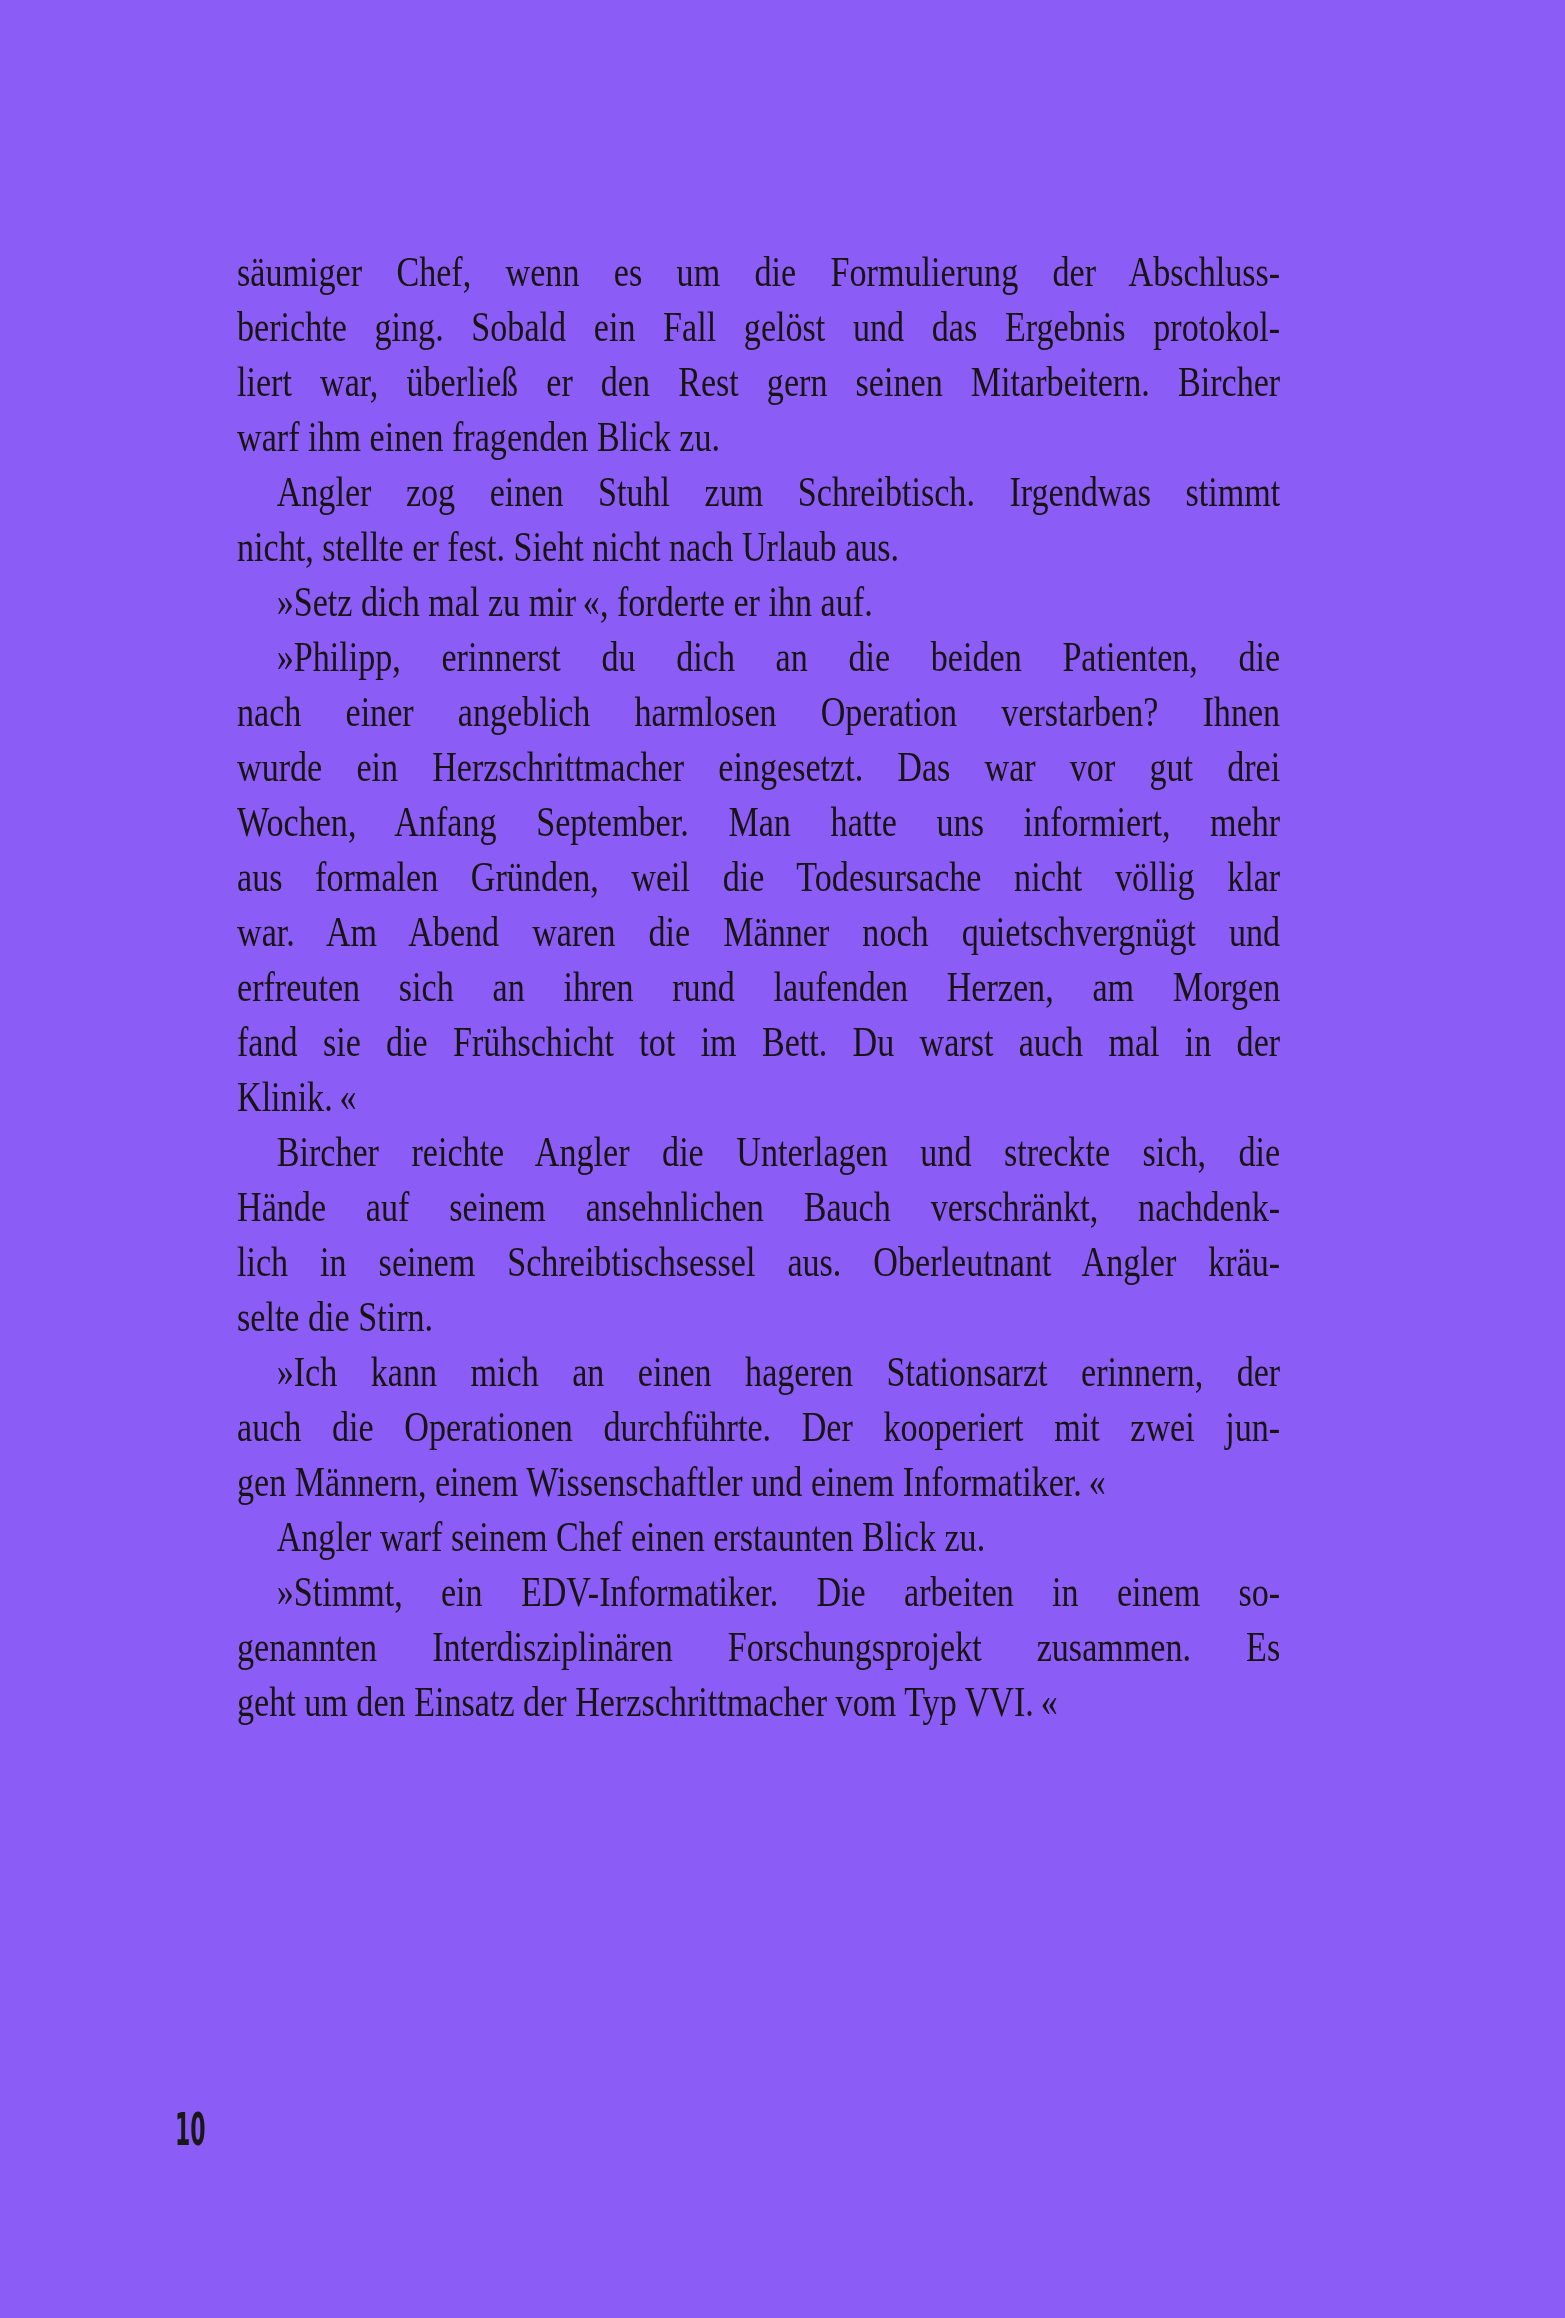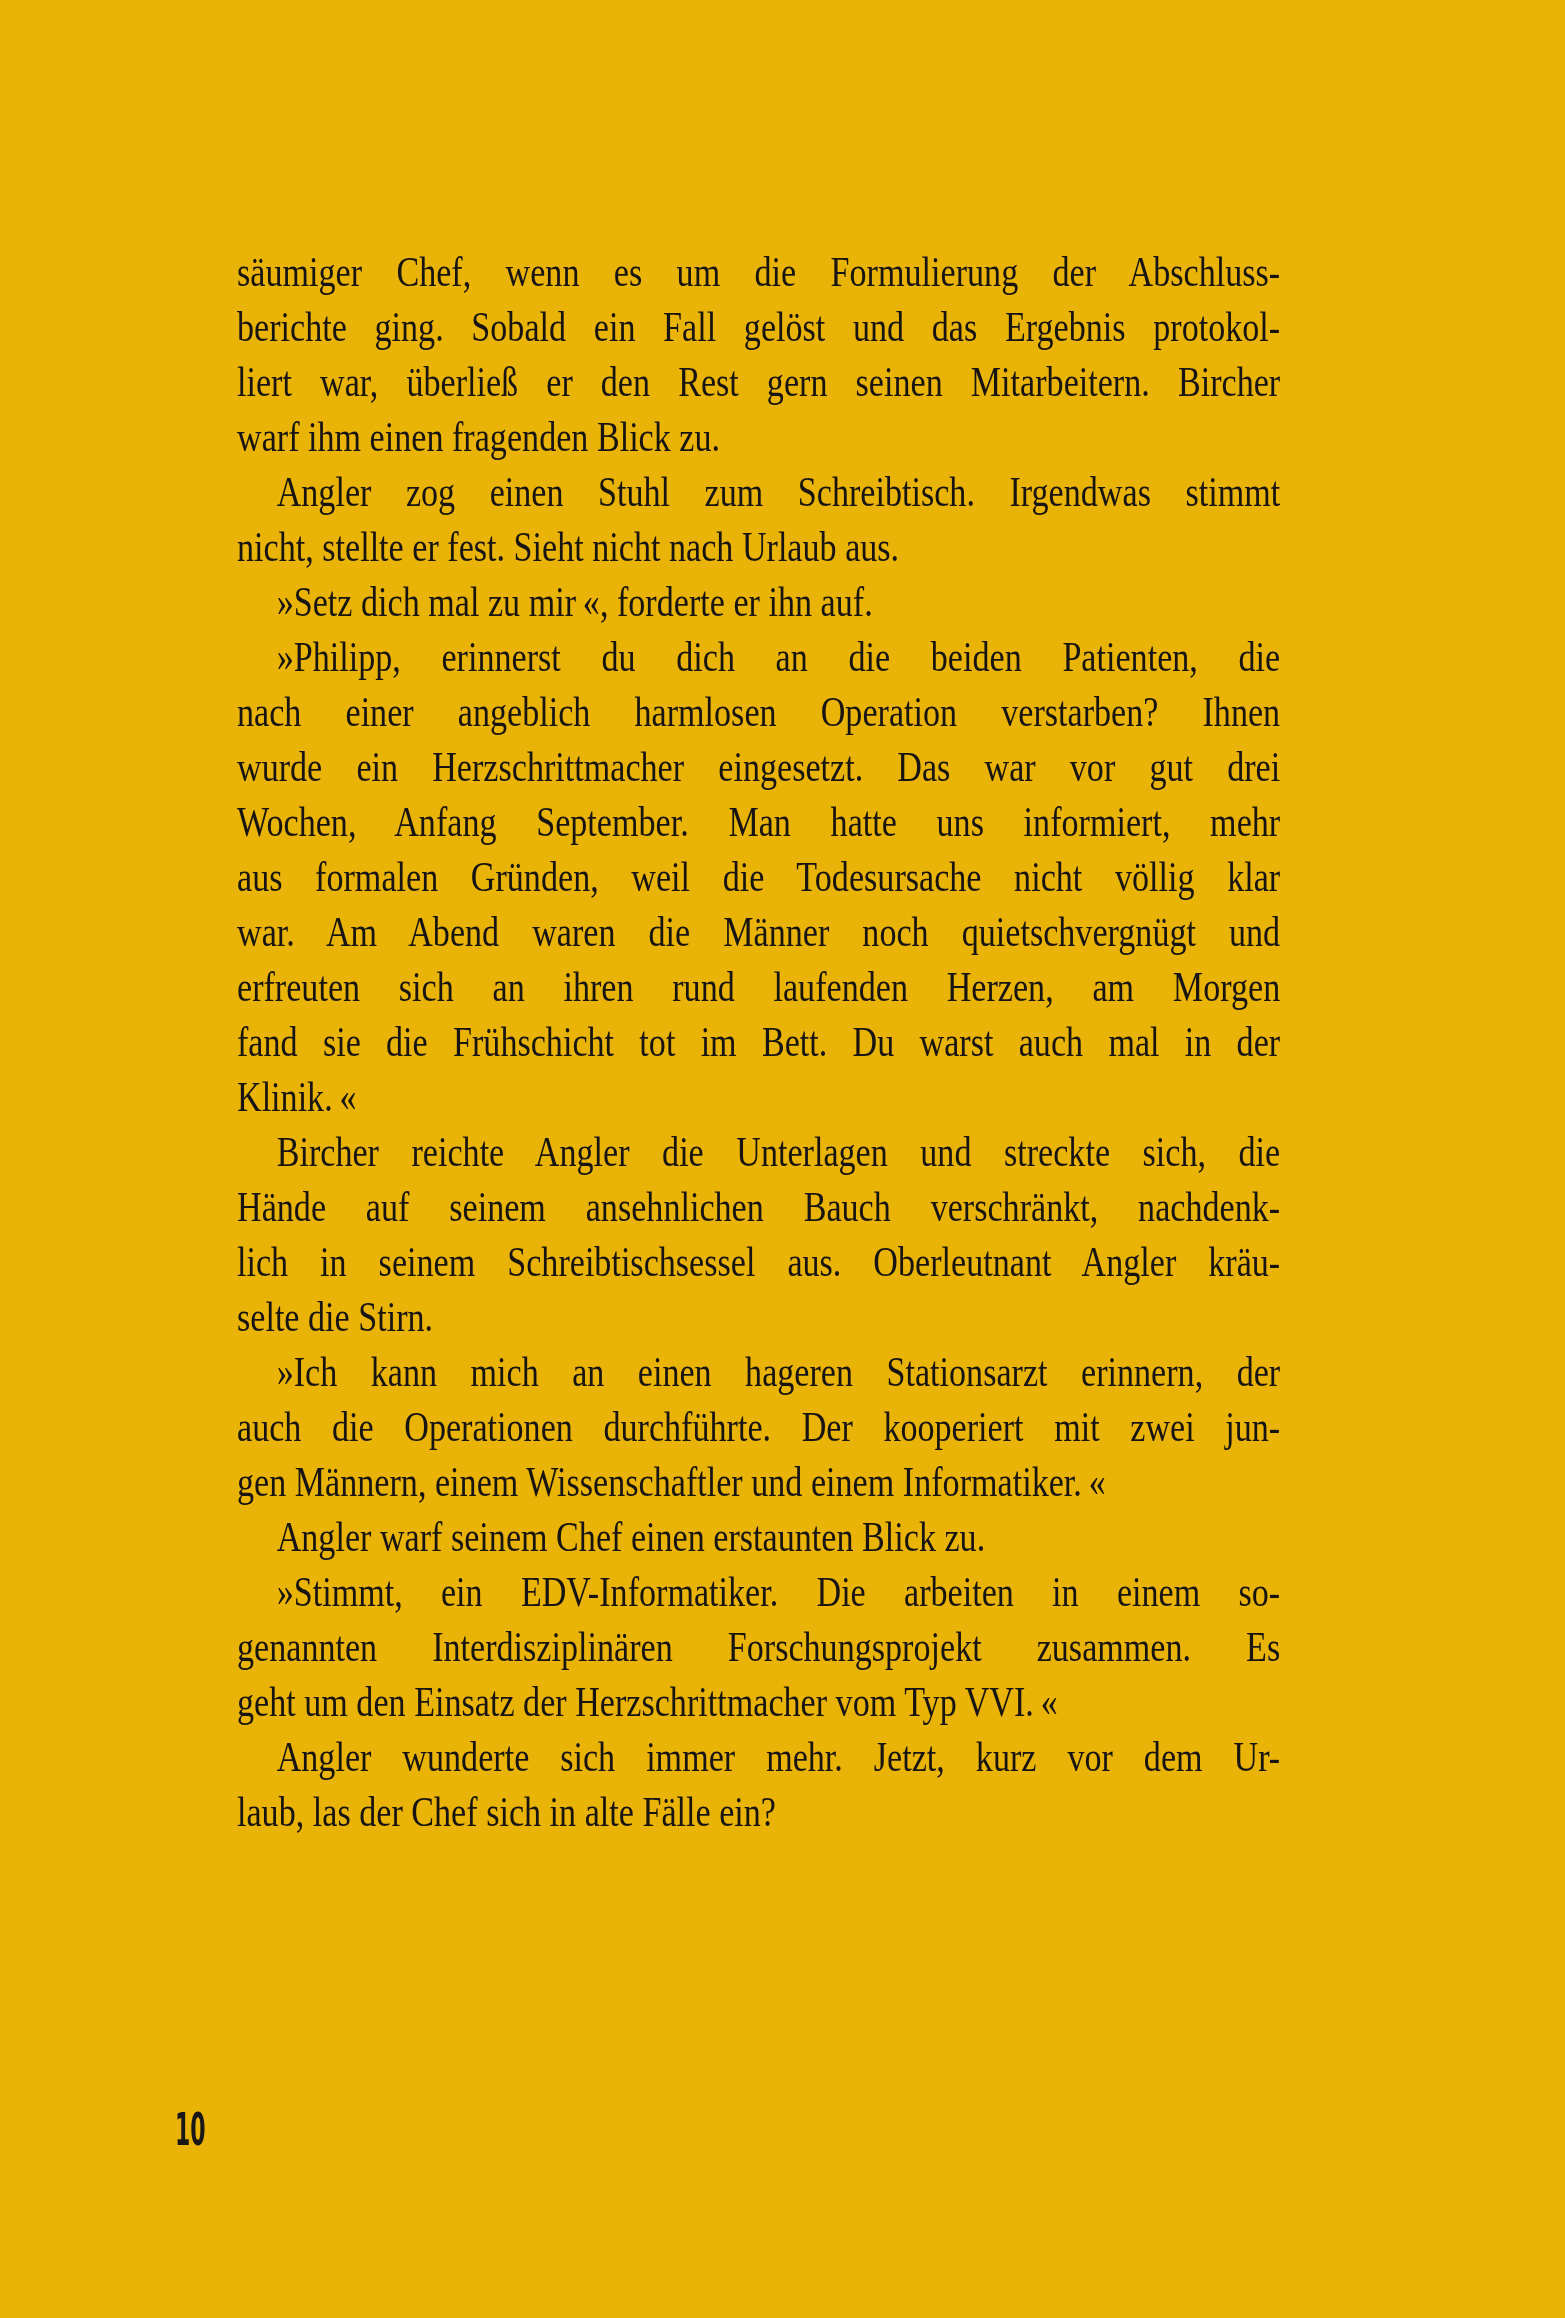--- a/index.html
+++ b/index.html
@@ -4,21 +4,21 @@
 <style>
   html, body {
     margin: 0;
     padding: 0;
     background: #ffffff;
   }
   .page {
     position: relative;
     width: 1565px;
     height: 2319px;
-    background: #eab308;
+    background: #8b5cf6;
     overflow: hidden;
     font-family: "Liberation Serif", "DejaVu Serif", serif;
     color: #171412;
     text-rendering: optimizeLegibility;
   }
   .textblock {
     position: absolute;
     left: 237px;
     top: 244px;
     width: 1315px;
@@ -100,20 +100,16 @@
         <div class="line last">gen Männern, einem Wissenschaftler und einem Informatiker. «</div>
       </div>
       <div class="paragraph">
         <div class="line indent last">Angler warf seinem Chef einen erstaunten Blick zu.</div>
       </div>
       <div class="paragraph">
         <div class="line indent">»Stimmt, ein EDV-Informatiker. Die arbeiten in einem so-</div>
         <div class="line">genannten Interdisziplinären Forschungsprojekt zusammen. Es</div>
         <div class="line last">geht um den Einsatz der Herzschrittmacher vom Typ VVI. «</div>
       </div>
-      <div class="paragraph">
-        <div class="line indent">Angler wunderte sich immer mehr. Jetzt, kurz vor dem Ur-</div>
-        <div class="line last">laub, las der Chef sich in alte Fälle ein?</div>
-      </div>
     </div>
   <div class="folio">10</div>
 </div>
 
 
 </body></html>

